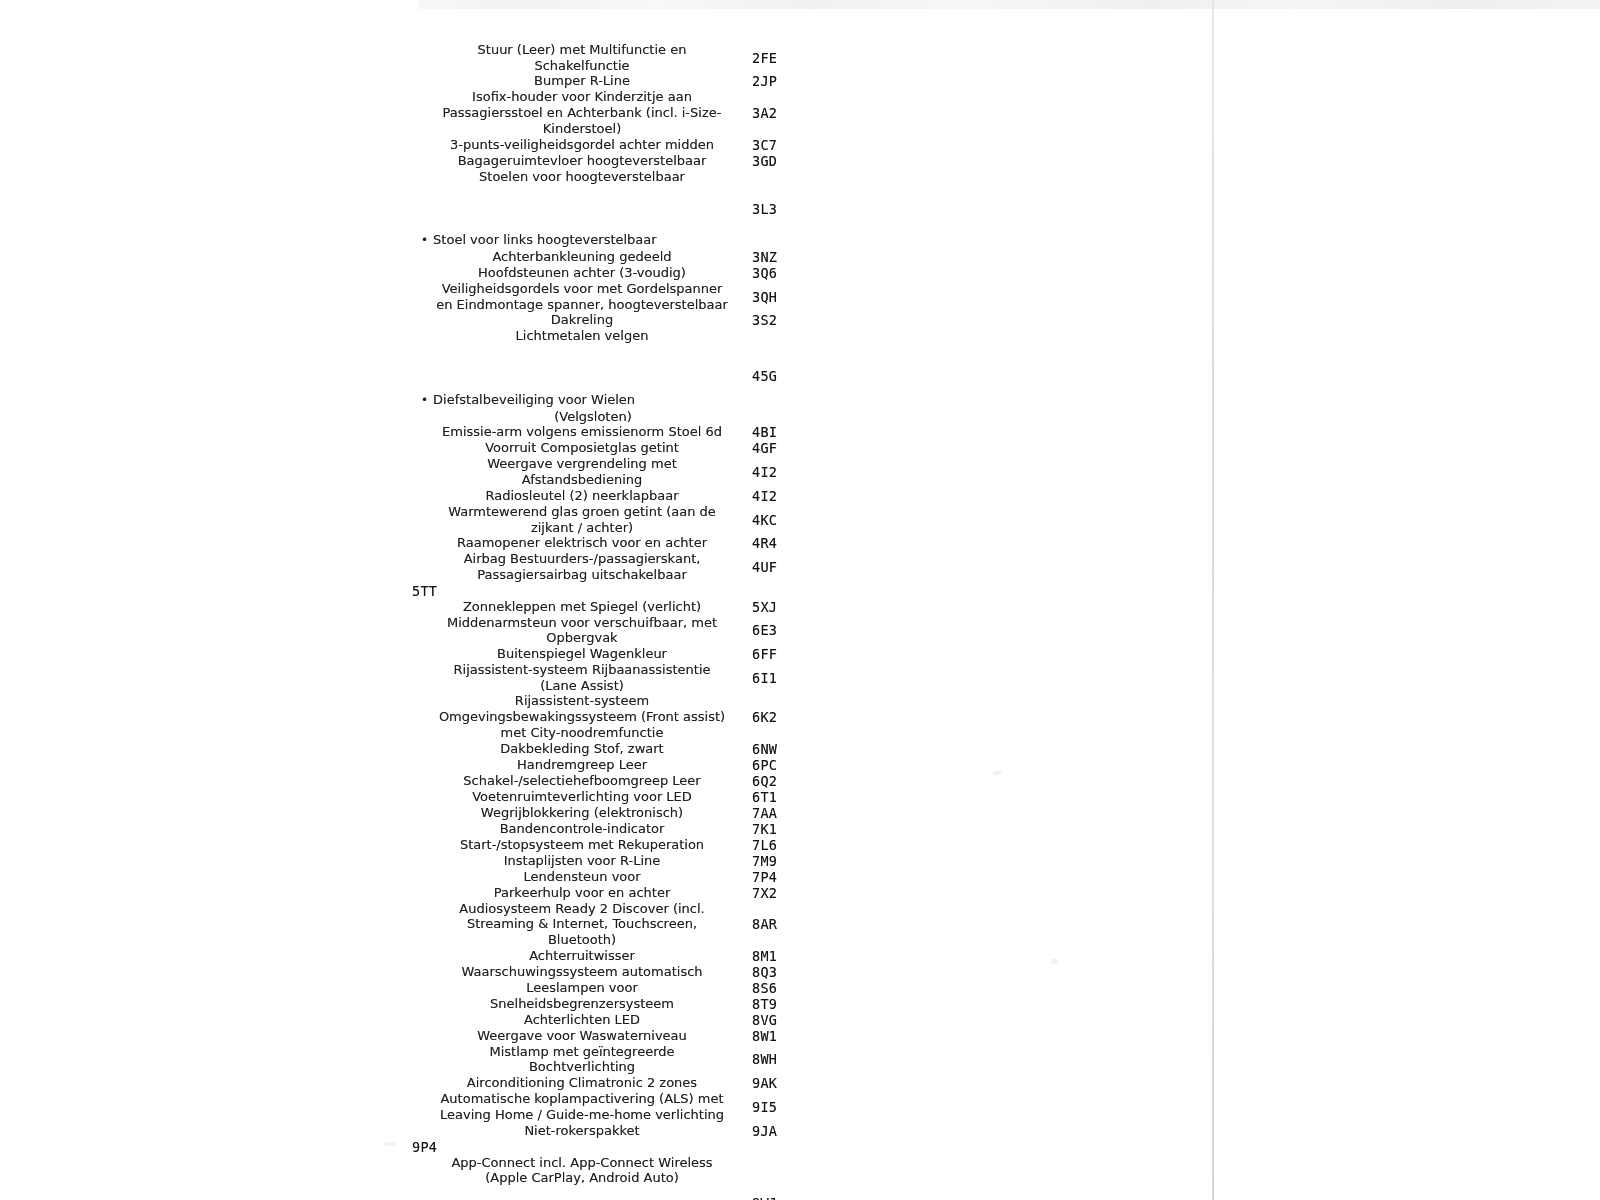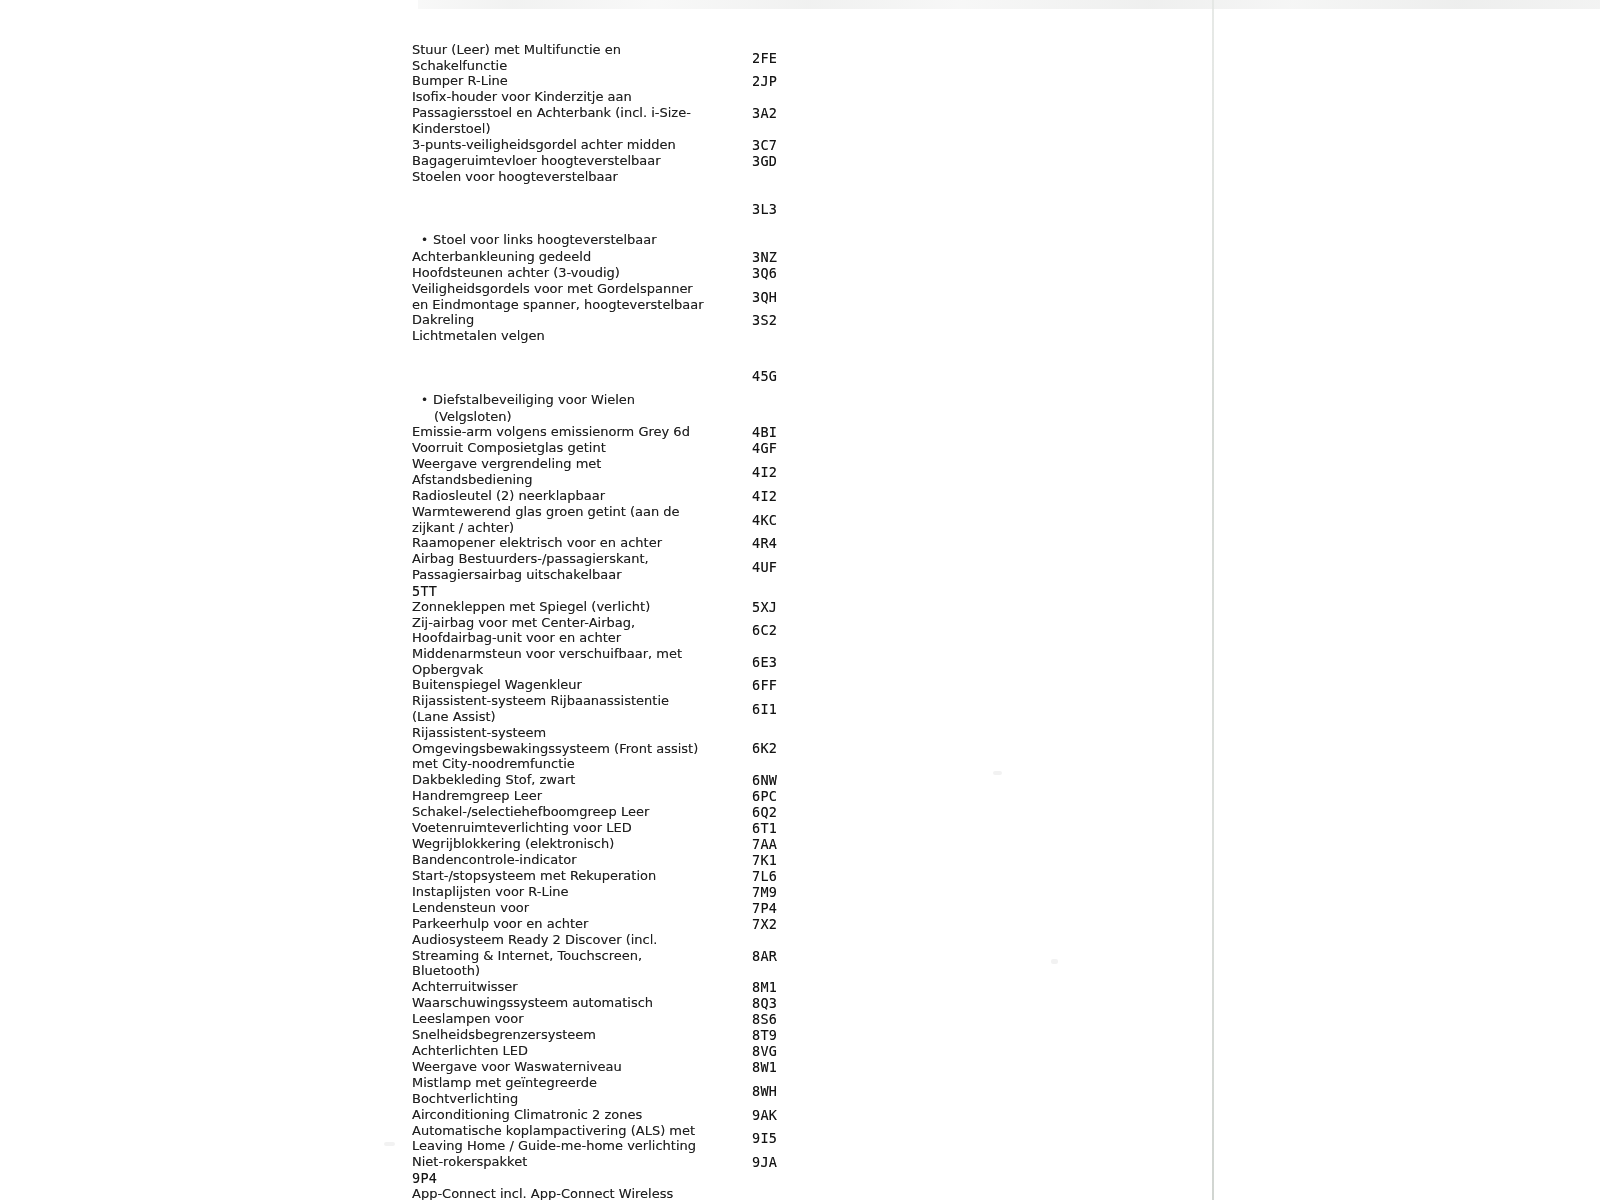--- a/index.html
+++ b/index.html
@@ -12,20 +12,21 @@
     background: #ffffff;
     font-family: "DejaVu Sans", "Liberation Sans", sans-serif;
     overflow: hidden;
   }
   .canvas {
     position: relative;
     width: 1600px;
     height: 1200px;
     background: var(--page-bg, #ffffff);
     overflow: hidden;
+    text-align: center;
   }
   
   .scan-band {
     position: absolute;
     left: 418px;
     top: 0;
     width: 1182px;
     height: 9px;
     background: linear-gradient(90deg,
       rgba(120,125,120,0.05) 0%,
@@ -212,21 +213,21 @@
             <span>Diefstalbeveiliging voor Wielen</span>
           </div>
           <div class="option-line indent">(Velgsloten)</div>
         </div>
         <div class="option-code">
           <span>45G</span>
         </div>
       </div>
       <div class="option-row">
         <div class="option-desc">
-          <div class="option-line">Emissie-arm volgens emissienorm Grey 6d</div>
+          <div class="option-line">Emissie-arm volgens emissienorm Stoel 6d</div>
         </div>
         <div class="option-code">
           <span>4BI</span>
         </div>
       </div>
       <div class="option-row">
         <div class="option-desc">
           <div class="option-line">Voorruit Composietglas getint</div>
         </div>
         <div class="option-code">
@@ -280,29 +281,20 @@
         <div class="option-code">
           <span>5TT</span>
         </div>
       </div>
       <div class="option-row">
         <div class="option-desc">
           <div class="option-line">Zonnekleppen met Spiegel (verlicht)</div>
         </div>
         <div class="option-code">
           <span>5XJ</span>
-        </div>
-      </div>
-      <div class="option-row">
-        <div class="option-desc">
-          <div class="option-line">Zij-airbag voor met Center-Airbag,</div>
-          <div class="option-line">Hoofdairbag-unit voor en achter</div>
-        </div>
-        <div class="option-code">
-          <span>6C2</span>
         </div>
       </div>
       <div class="option-row">
         <div class="option-desc">
           <div class="option-line">Middenarmsteun voor verschuifbaar, met</div>
           <div class="option-line">Opbergvak</div>
         </div>
         <div class="option-code">
           <span>6E3</span>
         </div>

